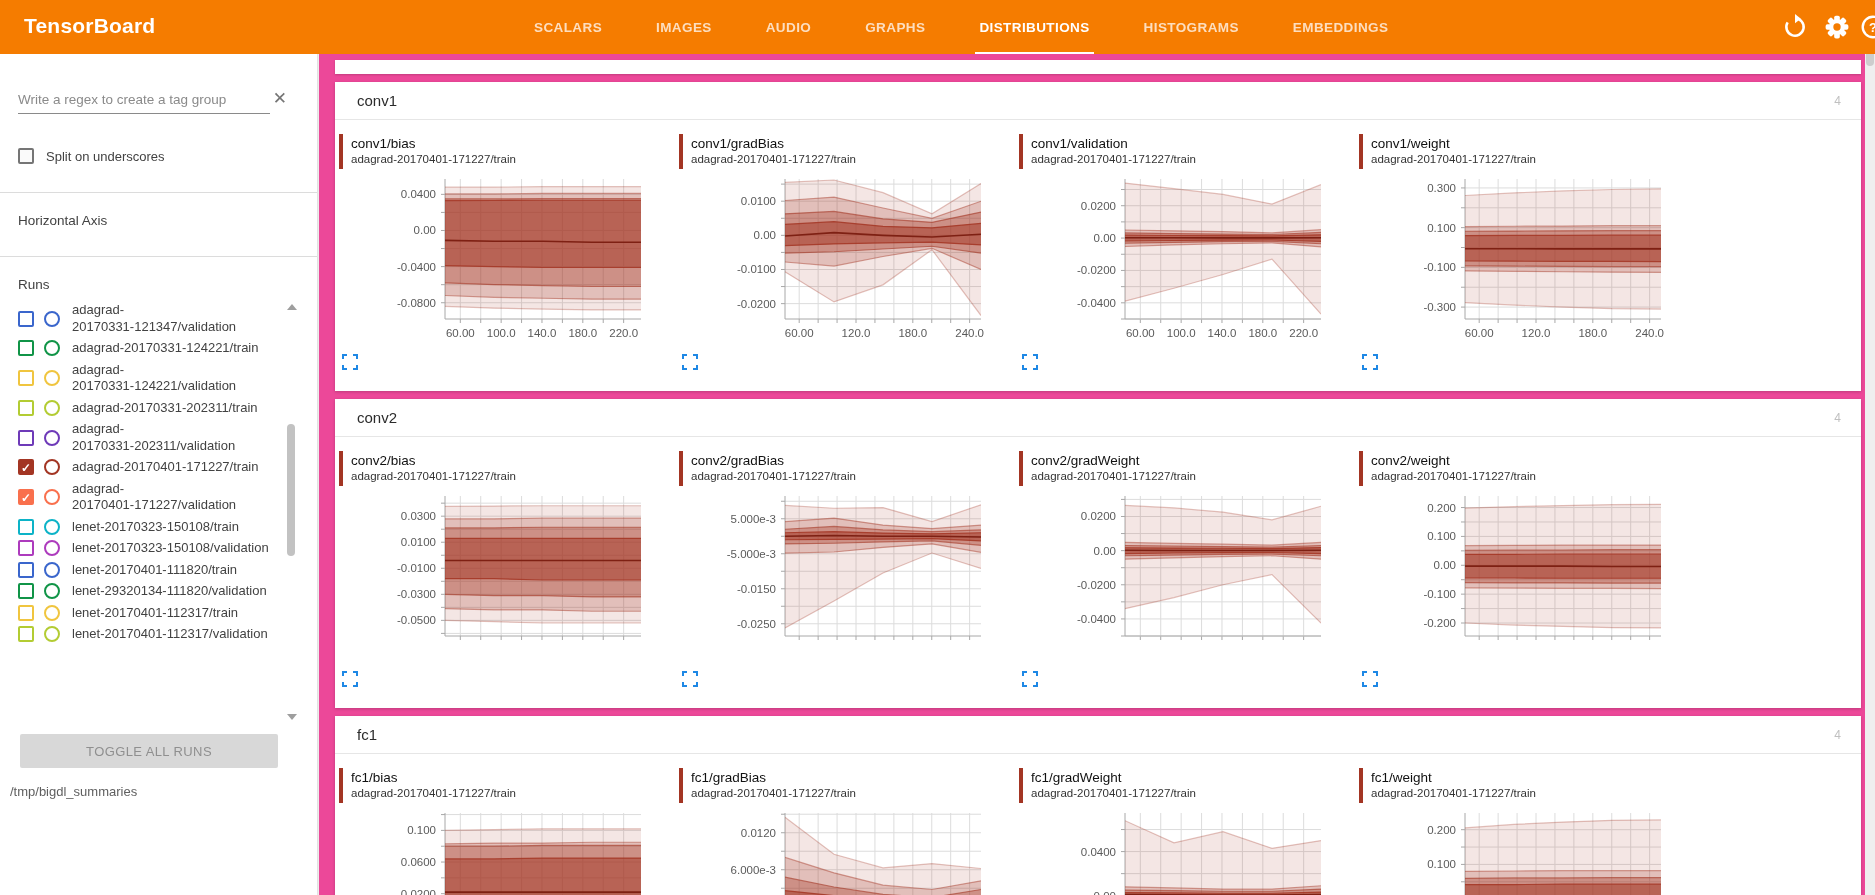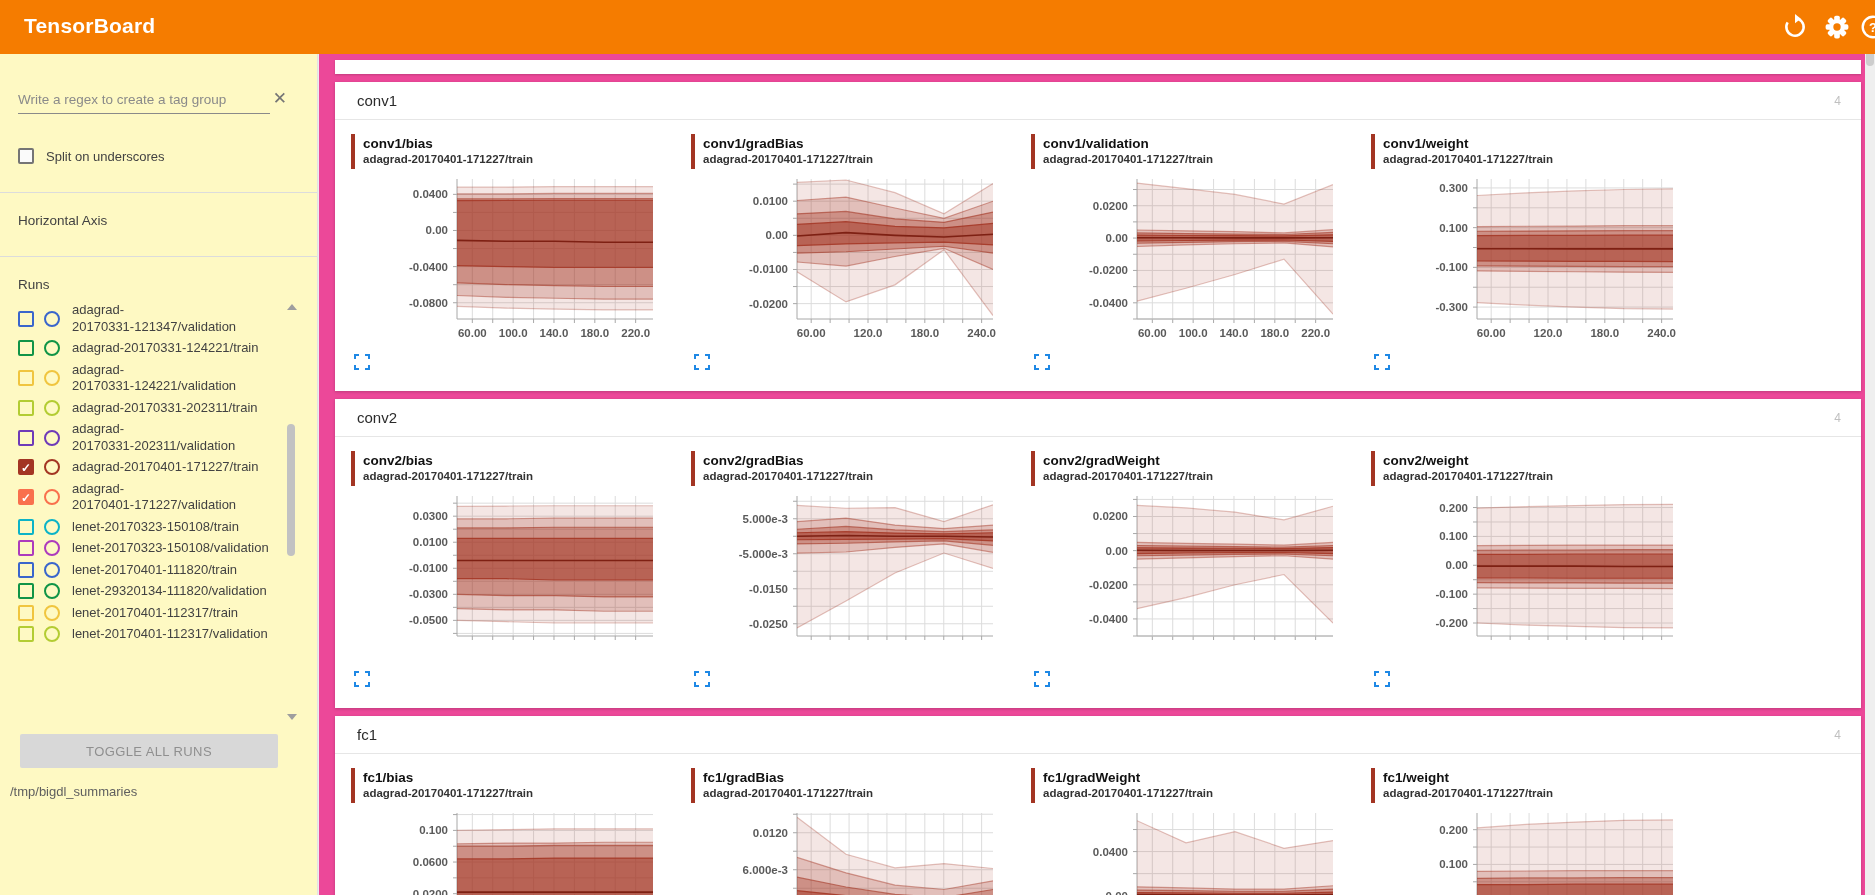--- a/index.html
+++ b/index.html
@@ -8,21 +8,21 @@
   
   .header { position:absolute; left:0; top:0; width:1875px; height:54px; background:#f57c00; z-index:10; overflow:hidden; }
   .logo { position:absolute; left:24px; top:14px; color:#fff; font-size:21px; font-weight:600; letter-spacing:.2px; }
   .tabs { position:absolute; left:530px; top:0; height:54px; display:flex; align-items:stretch; gap:46px; }
   .tab { position:relative; display:flex; align-items:center; color:rgba(255,255,255,.75); font-size:13.5px; font-weight:700; letter-spacing:.4px; cursor:pointer; padding:0 4px; }
   .tab.active { color:#fff; }
   .tab.active::after { content:""; position:absolute; left:0; right:0; bottom:0; height:2px; background:#fff; }
   .hicon { position:absolute; top:14px; width:26px; height:26px; }
 
   
-  .sidebar { position:absolute; left:0; top:54px; width:318px; height:841px; background:#fef9c3; border-right:1px solid #e2e2e2; overflow:hidden; font-size:13px; color:#424242; }
+  .sidebar { position:absolute; left:0; top:54px; width:318px; height:841px; background:#ffffff; border-right:1px solid #e2e2e2; overflow:hidden; font-size:13px; color:#424242; }
   .tag-row { position:relative; margin:34px 18px 0 18px; }
   .side-input { width:252px; border:none; border-bottom:1px solid #8a8a8a; background:transparent; font-family:"Liberation Sans",sans-serif; font-size:13.5px; padding:4px 0 6px 0; color:#424242; outline:none; }
   .side-input::placeholder { color:#8a8a8a; }
   .close-x { position:absolute; right:12px; top:2px; font-size:17px; color:#757575; cursor:pointer; line-height:1; }
   .split-row { display:flex; align-items:center; margin:34px 18px 0 18px; }
   .cb-plain { width:16px; height:16px; border:2px solid #757575; border-radius:2px; margin-right:12px; background:#fafafa; }
   .divider { border-top:1px solid #dcdcdc; margin-top:28px; }
   .side-label { margin:20px 18px 0 18px; color:#424242; font-size:13.5px; }
   .axis-buttons { display:flex; align-items:center; margin:12px 18px 0 18px; }
   .axis-btn { font-size:13px; letter-spacing:.3px; color:#757575; padding:11px 15px; border-radius:3px; cursor:pointer; margin-right:14px; }
@@ -43,35 +43,44 @@
   .log-path { margin:16px 10px 0 10px; color:#5f5f5f; font-size:13px; }
 
   
   .main { position:absolute; left:319px; top:54px; right:0; bottom:0; background:#ec4899; padding:6px 14px 0 16px; overflow:hidden; }
   .remnant-card { height:14px; background:#fff; box-shadow:0 1px 2px rgba(0,0,0,.18); margin-bottom:8px; }
   .section-card { background:#fff; box-shadow:0 1px 3px rgba(0,0,0,.2); margin-bottom:8px; }
   .section-header { position:relative; height:38px; display:flex; align-items:center; padding:0 22px; border-bottom:1px solid #e6e6e6; cursor:pointer; }
   .section-title { font-size:15px; color:#2b2b2b; }
   .section-count { position:absolute; right:20px; color:#c0c0c0; font-size:12px; }
   .charts-row { display:flex; padding:14px 0 10px 0; }
-  .chart-cell { width:340px; padding-left:16px;font-weight:bold; }
+  .chart-cell { width:340px; padding-left:4px; }
   .chart-head { border-left:4px solid #a33523; padding:1px 0 2px 8px; margin-bottom:8px; }
   .chart-title { font-size:13.5px; color:#111; line-height:17px; }
   .chart-subtitle { font-size:11.5px; color:#333; line-height:15px; }
   .expand-row { margin:4px 0 6px 2px; }
   .mainscroll { position:absolute; right:0; top:0; bottom:0; width:10px; background:#efefef; }
   .mainscroll-thumb { position:absolute; left:1px; top:2px; width:8px; height:64px; background:#cdcdcd; border-radius:4px; }
 
   svg text { font-family:"Liberation Sans", sans-serif; }
 </style>
 </head>
 <body>
 
 <div class="header">
   <div class="logo">TensorBoard</div>
+  <div class="tabs">
+      <div class="tab">SCALARS</div>
+      <div class="tab">IMAGES</div>
+      <div class="tab">AUDIO</div>
+      <div class="tab">GRAPHS</div>
+      <div class="tab active">DISTRIBUTIONS</div>
+      <div class="tab">HISTOGRAMS</div>
+      <div class="tab">EMBEDDINGS</div>
+    </div>
 
   <svg class="hicon" style="left:1782px" viewBox="0 0 24 24">
     <path d="M 12 4 A 8 8 0 1 1 5.2 7.8" fill="none" stroke="#fff" stroke-width="2.3"></path>
     <polygon points="12,0 12,8.6 17.4,4.3" fill="#fff"></polygon>
   </svg>
   <svg class="hicon" style="left:1824px" viewBox="0 0 24 24">
     <g transform="translate(12,12)" fill="#fff">
       <rect x="-2.6" y="-10.5" width="5.2" height="21" rx="1.6"></rect>
       <rect x="-2.6" y="-10.5" width="5.2" height="21" rx="1.6" transform="rotate(45)"></rect>
       <rect x="-2.6" y="-10.5" width="5.2" height="21" rx="1.6" transform="rotate(90)"></rect>

